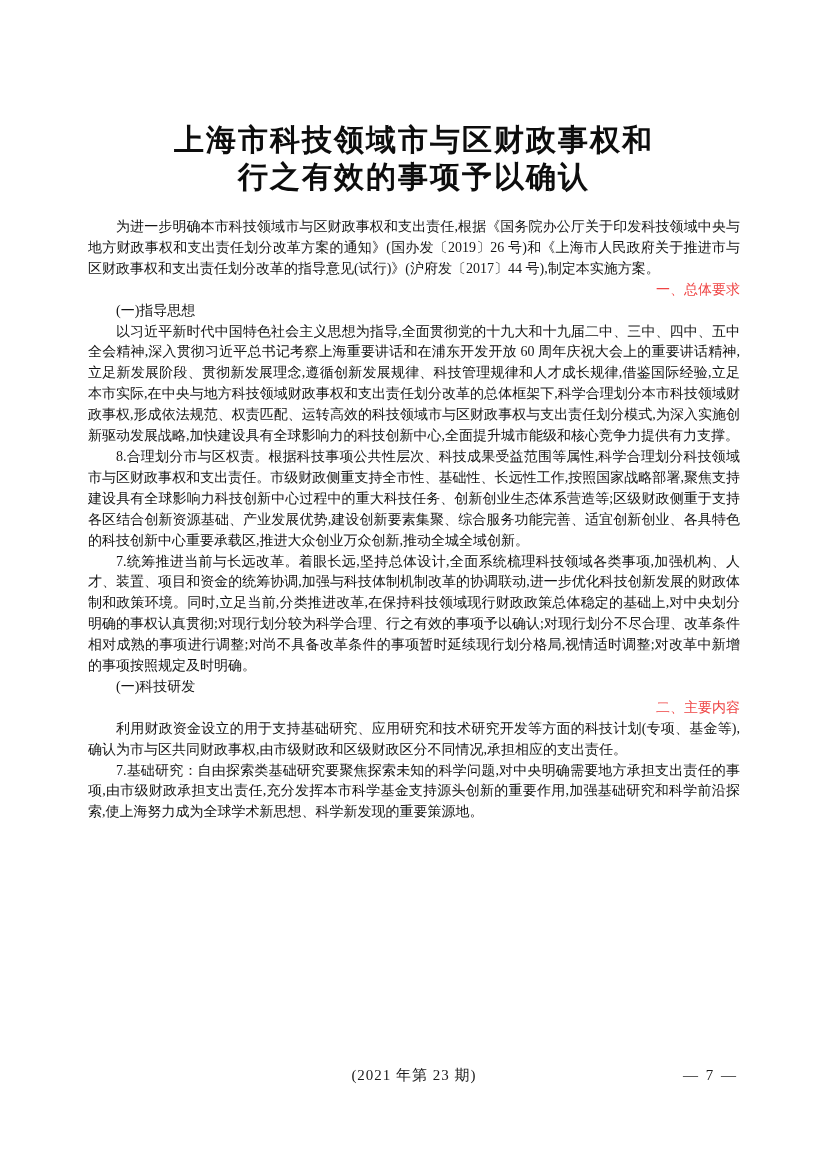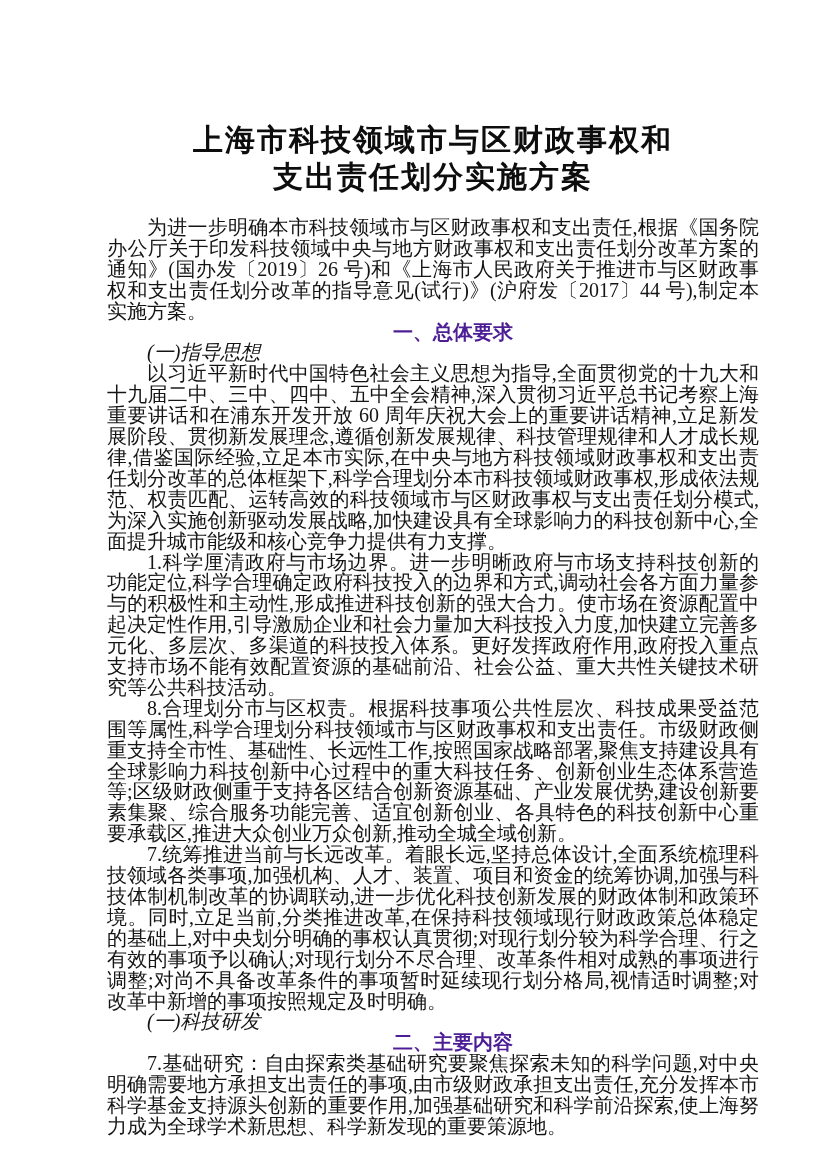--- a/index.html
+++ b/index.html
@@ -10,51 +10,49 @@
     background: #ffffff;
     color: #121212;
     font-family: "Liberation Serif", "DejaVu Serif", serif;
     overflow: hidden;
   }
   .content {
     position: absolute;
     left: 88px;
     top: 0;
     width: 652px;
-    margin-left: 19px;
   }
   .doc-title {
     margin-top: 121px;
     text-align: center;
     font-size: 30px;
     font-weight: 700;
     line-height: 37px;
     letter-spacing: 2px;
     color: #0d0d0d;
   }
   .body-block {
     margin-top: 22px;
   }
   .para {
     margin: 0;
-    font-size: 20px;
+    font-size: 14px;
     line-height: 20.9px;
     text-align: justify;
     text-justify: inter-character;
     text-indent: 2em;
     color: #141414;
     word-break: break-all;
   }
   .para.h {
-    font-weight: 700;
-    text-align: center;
-    color: #4c1d95;
+    font-weight: 400;
+    text-align: right;
+    color: #ef4444;
   }
   .para.kai {
-    font-style: italic;
     text-align: left;
   }
   .footer {
     position: absolute;
     left: 88px;
     top: 1064px;
     width: 652px;
     height: 22px;
     font-size: 15px;
     line-height: 22px;
@@ -73,30 +71,34 @@
   }
 </style>
 </head>
 <body>
 
 <div class="page">
   <div class="content">
 
     <div class="doc-title">
       <div>上海市科技领域市与区财政事权和</div>
-      <div>支出责任划分实施方案</div>
+      <div>行之有效的事项予以确认</div>
     </div>
 
     <div class="body-block">
       <p class="para">为进一步明确本市科技领域市与区财政事权和支出责任,根据《国务院办公厅关于印发科技领域中央与地方财政事权和支出责任划分改革方案的通知》(国办发〔2019〕26 号)和《上海市人民政府关于推进市与区财政事权和支出责任划分改革的指导意见(试行)》(沪府发〔2017〕44 号),制定本实施方案。</p>
       <p class="para h">一、总体要求</p>
       <p class="para kai">(一)指导思想</p>
       <p class="para">以习近平新时代中国特色社会主义思想为指导,全面贯彻党的十九大和十九届二中、三中、四中、五中全会精神,深入贯彻习近平总书记考察上海重要讲话和在浦东开发开放 60 周年庆祝大会上的重要讲话精神,立足新发展阶段、贯彻新发展理念,遵循创新发展规律、科技管理规律和人才成长规律,借鉴国际经验,立足本市实际,在中央与地方科技领域财政事权和支出责任划分改革的总体框架下,科学合理划分本市科技领域财政事权,形成依法规范、权责匹配、运转高效的科技领域市与区财政事权与支出责任划分模式,为深入实施创新驱动发展战略,加快建设具有全球影响力的科技创新中心,全面提升城市能级和核心竞争力提供有力支撑。</p>
-      <p class="para">1.科学厘清政府与市场边界。进一步明晰政府与市场支持科技创新的功能定位,科学合理确定政府科技投入的边界和方式,调动社会各方面力量参与的积极性和主动性,形成推进科技创新的强大合力。使市场在资源配置中起决定性作用,引导激励企业和社会力量加大科技投入力度,加快建立完善多元化、多层次、多渠道的科技投入体系。更好发挥政府作用,政府投入重点支持市场不能有效配置资源的基础前沿、社会公益、重大共性关键技术研究等公共科技活动。</p>
       <p class="para">8.合理划分市与区权责。根据科技事项公共性层次、科技成果受益范围等属性,科学合理划分科技领域市与区财政事权和支出责任。市级财政侧重支持全市性、基础性、长远性工作,按照国家战略部署,聚焦支持建设具有全球影响力科技创新中心过程中的重大科技任务、创新创业生态体系营造等;区级财政侧重于支持各区结合创新资源基础、产业发展优势,建设创新要素集聚、综合服务功能完善、适宜创新创业、各具特色的科技创新中心重要承载区,推进大众创业万众创新,推动全城全域创新。</p>
       <p class="para">7.统筹推进当前与长远改革。着眼长远,坚持总体设计,全面系统梳理科技领域各类事项,加强机构、人才、装置、项目和资金的统筹协调,加强与科技体制机制改革的协调联动,进一步优化科技创新发展的财政体制和政策环境。同时,立足当前,分类推进改革,在保持科技领域现行财政政策总体稳定的基础上,对中央划分明确的事权认真贯彻;对现行划分较为科学合理、行之有效的事项予以确认;对现行划分不尽合理、改革条件相对成熟的事项进行调整;对尚不具备改革条件的事项暂时延续现行划分格局,视情适时调整;对改革中新增的事项按照规定及时明确。</p>
       <p class="para kai">(一)科技研发</p>
       <p class="para h">二、主要内容</p>
+      <p class="para">利用财政资金设立的用于支持基础研究、应用研究和技术研究开发等方面的科技计划(专项、基金等),确认为市与区共同财政事权,由市级财政和区级财政区分不同情况,承担相应的支出责任。</p>
       <p class="para">7.基础研究：自由探索类基础研究要聚焦探索未知的科学问题,对中央明确需要地方承担支出责任的事项,由市级财政承担支出责任,充分发挥本市科学基金支持源头创新的重要作用,加强基础研究和科学前沿探索,使上海努力成为全球学术新思想、科学新发现的重要策源地。</p>
     </div>
   </div>
 
+  <div class="footer">
+    <span class="footer-issue">(2021 年第 23 期)</span>
+    <span class="footer-page">— 7 —</span>
+  </div>
 </div>
 
 </body></html>

